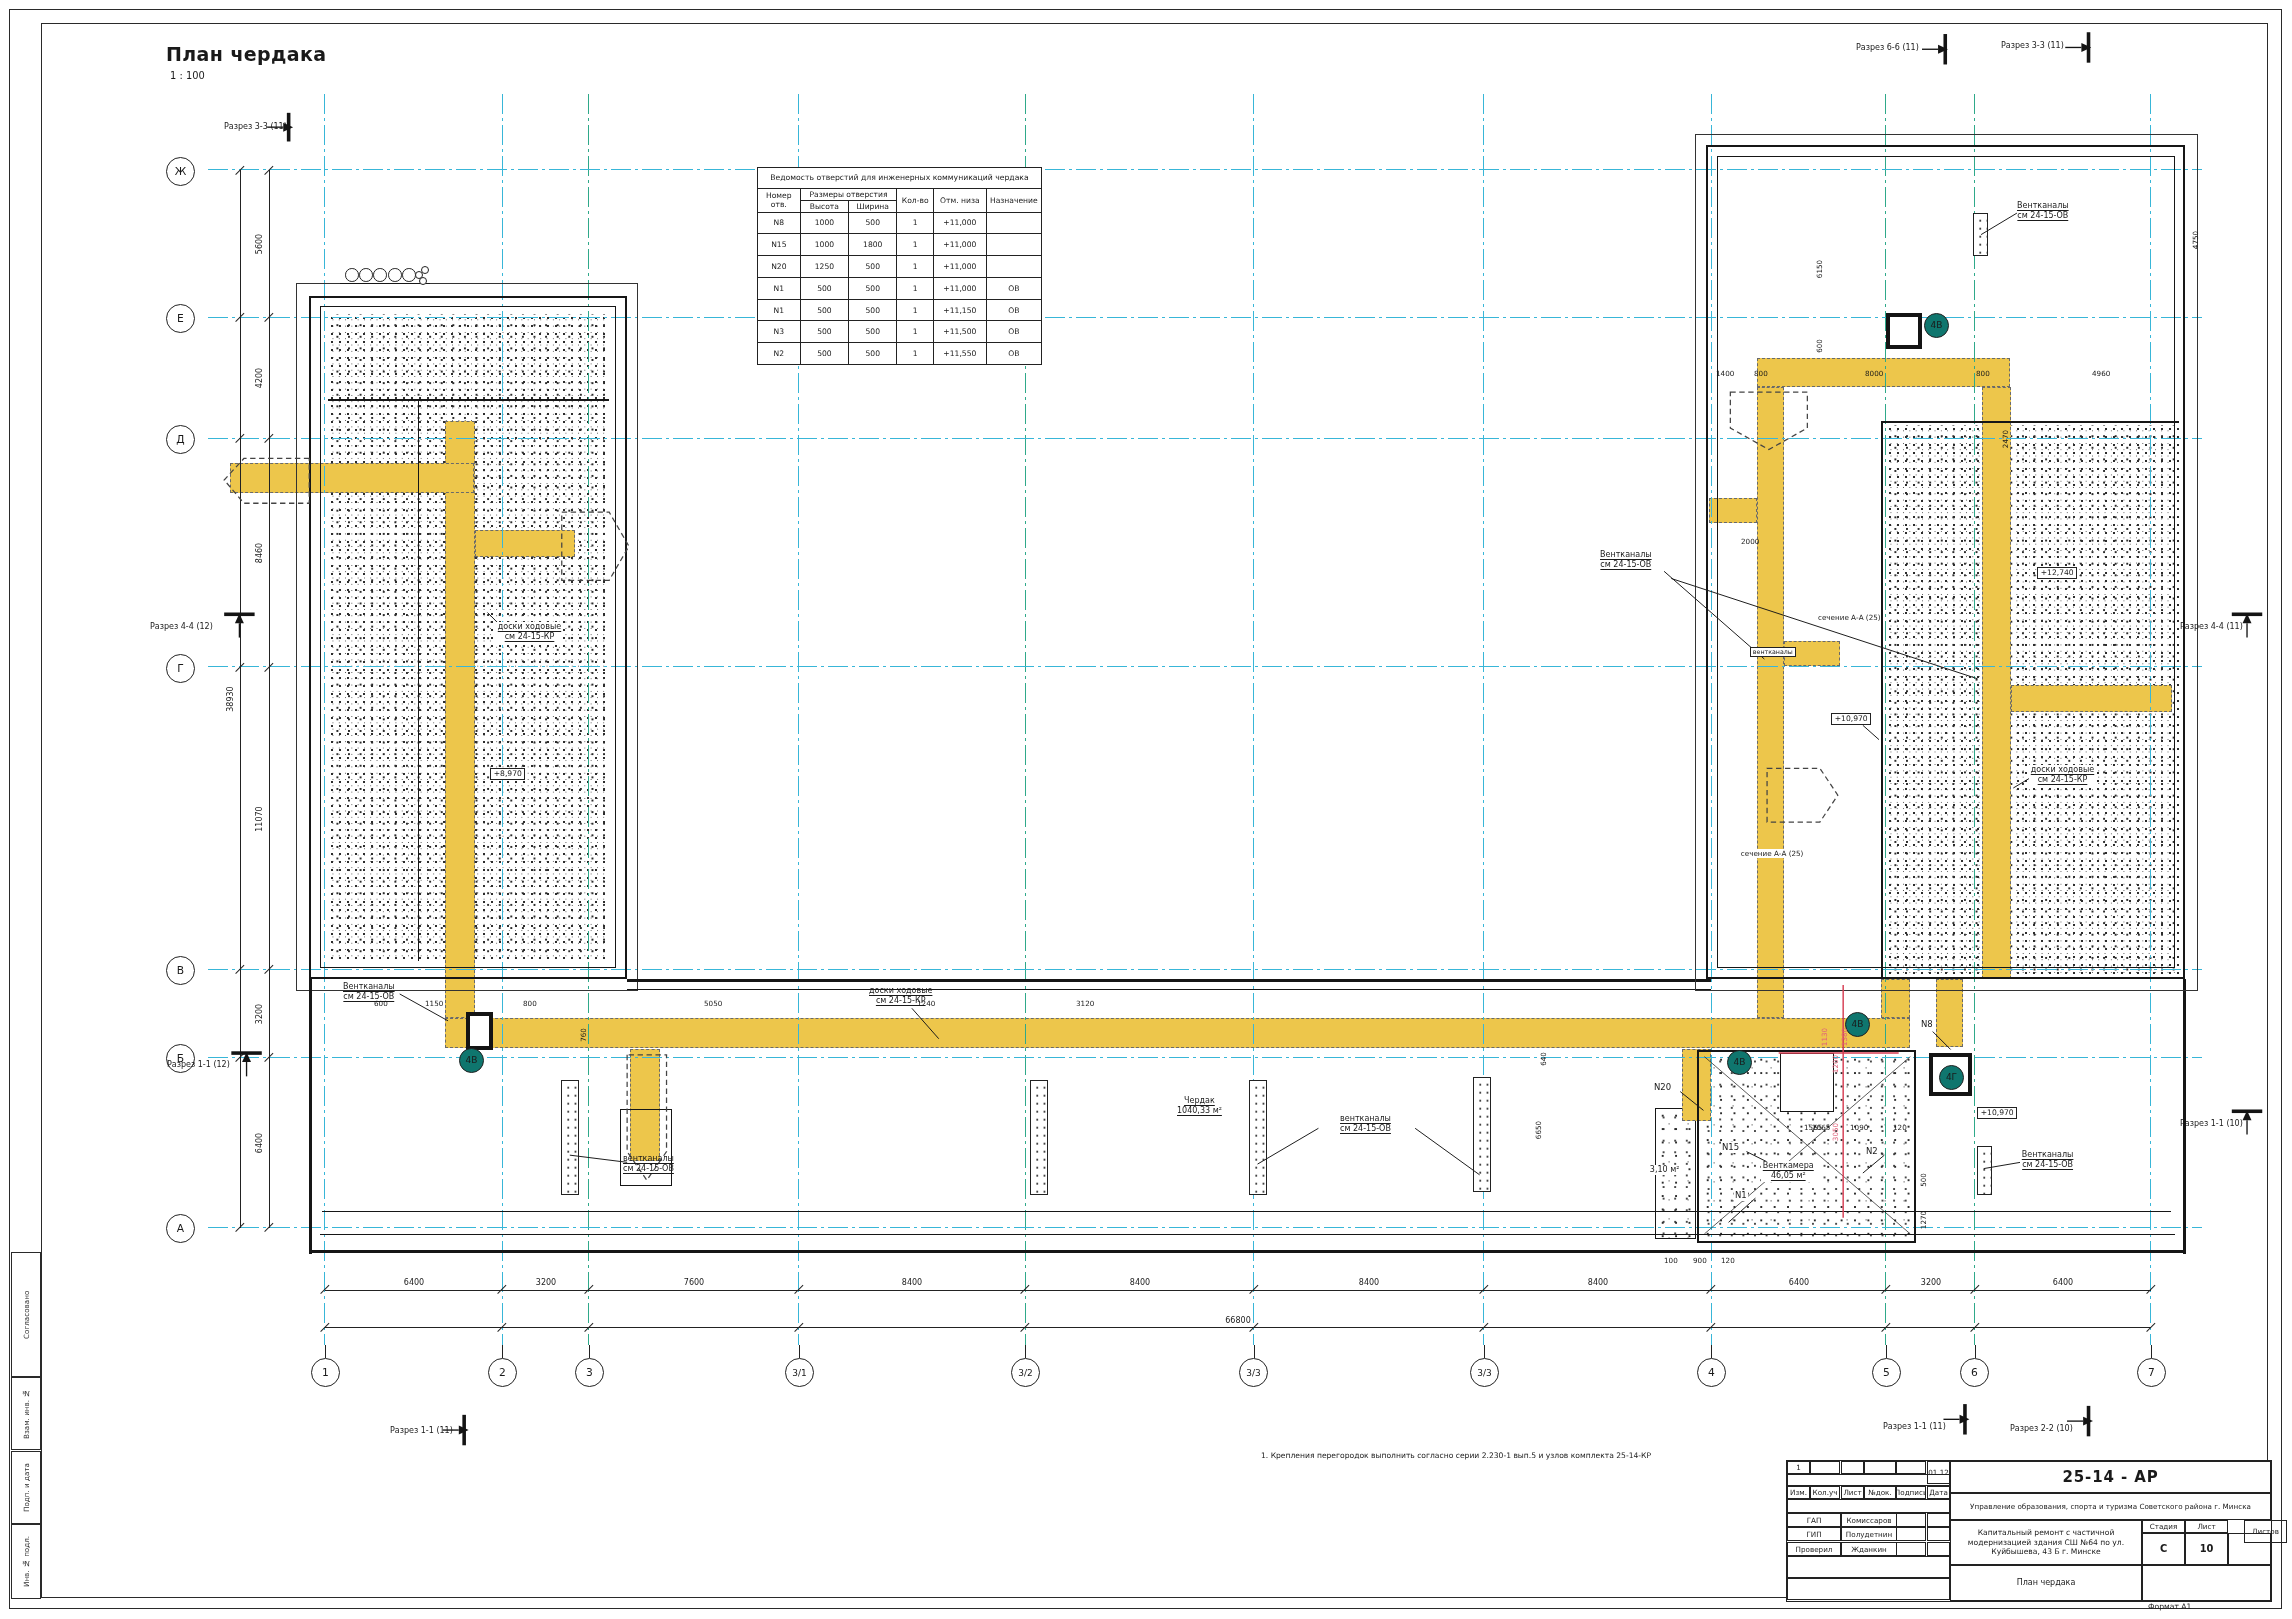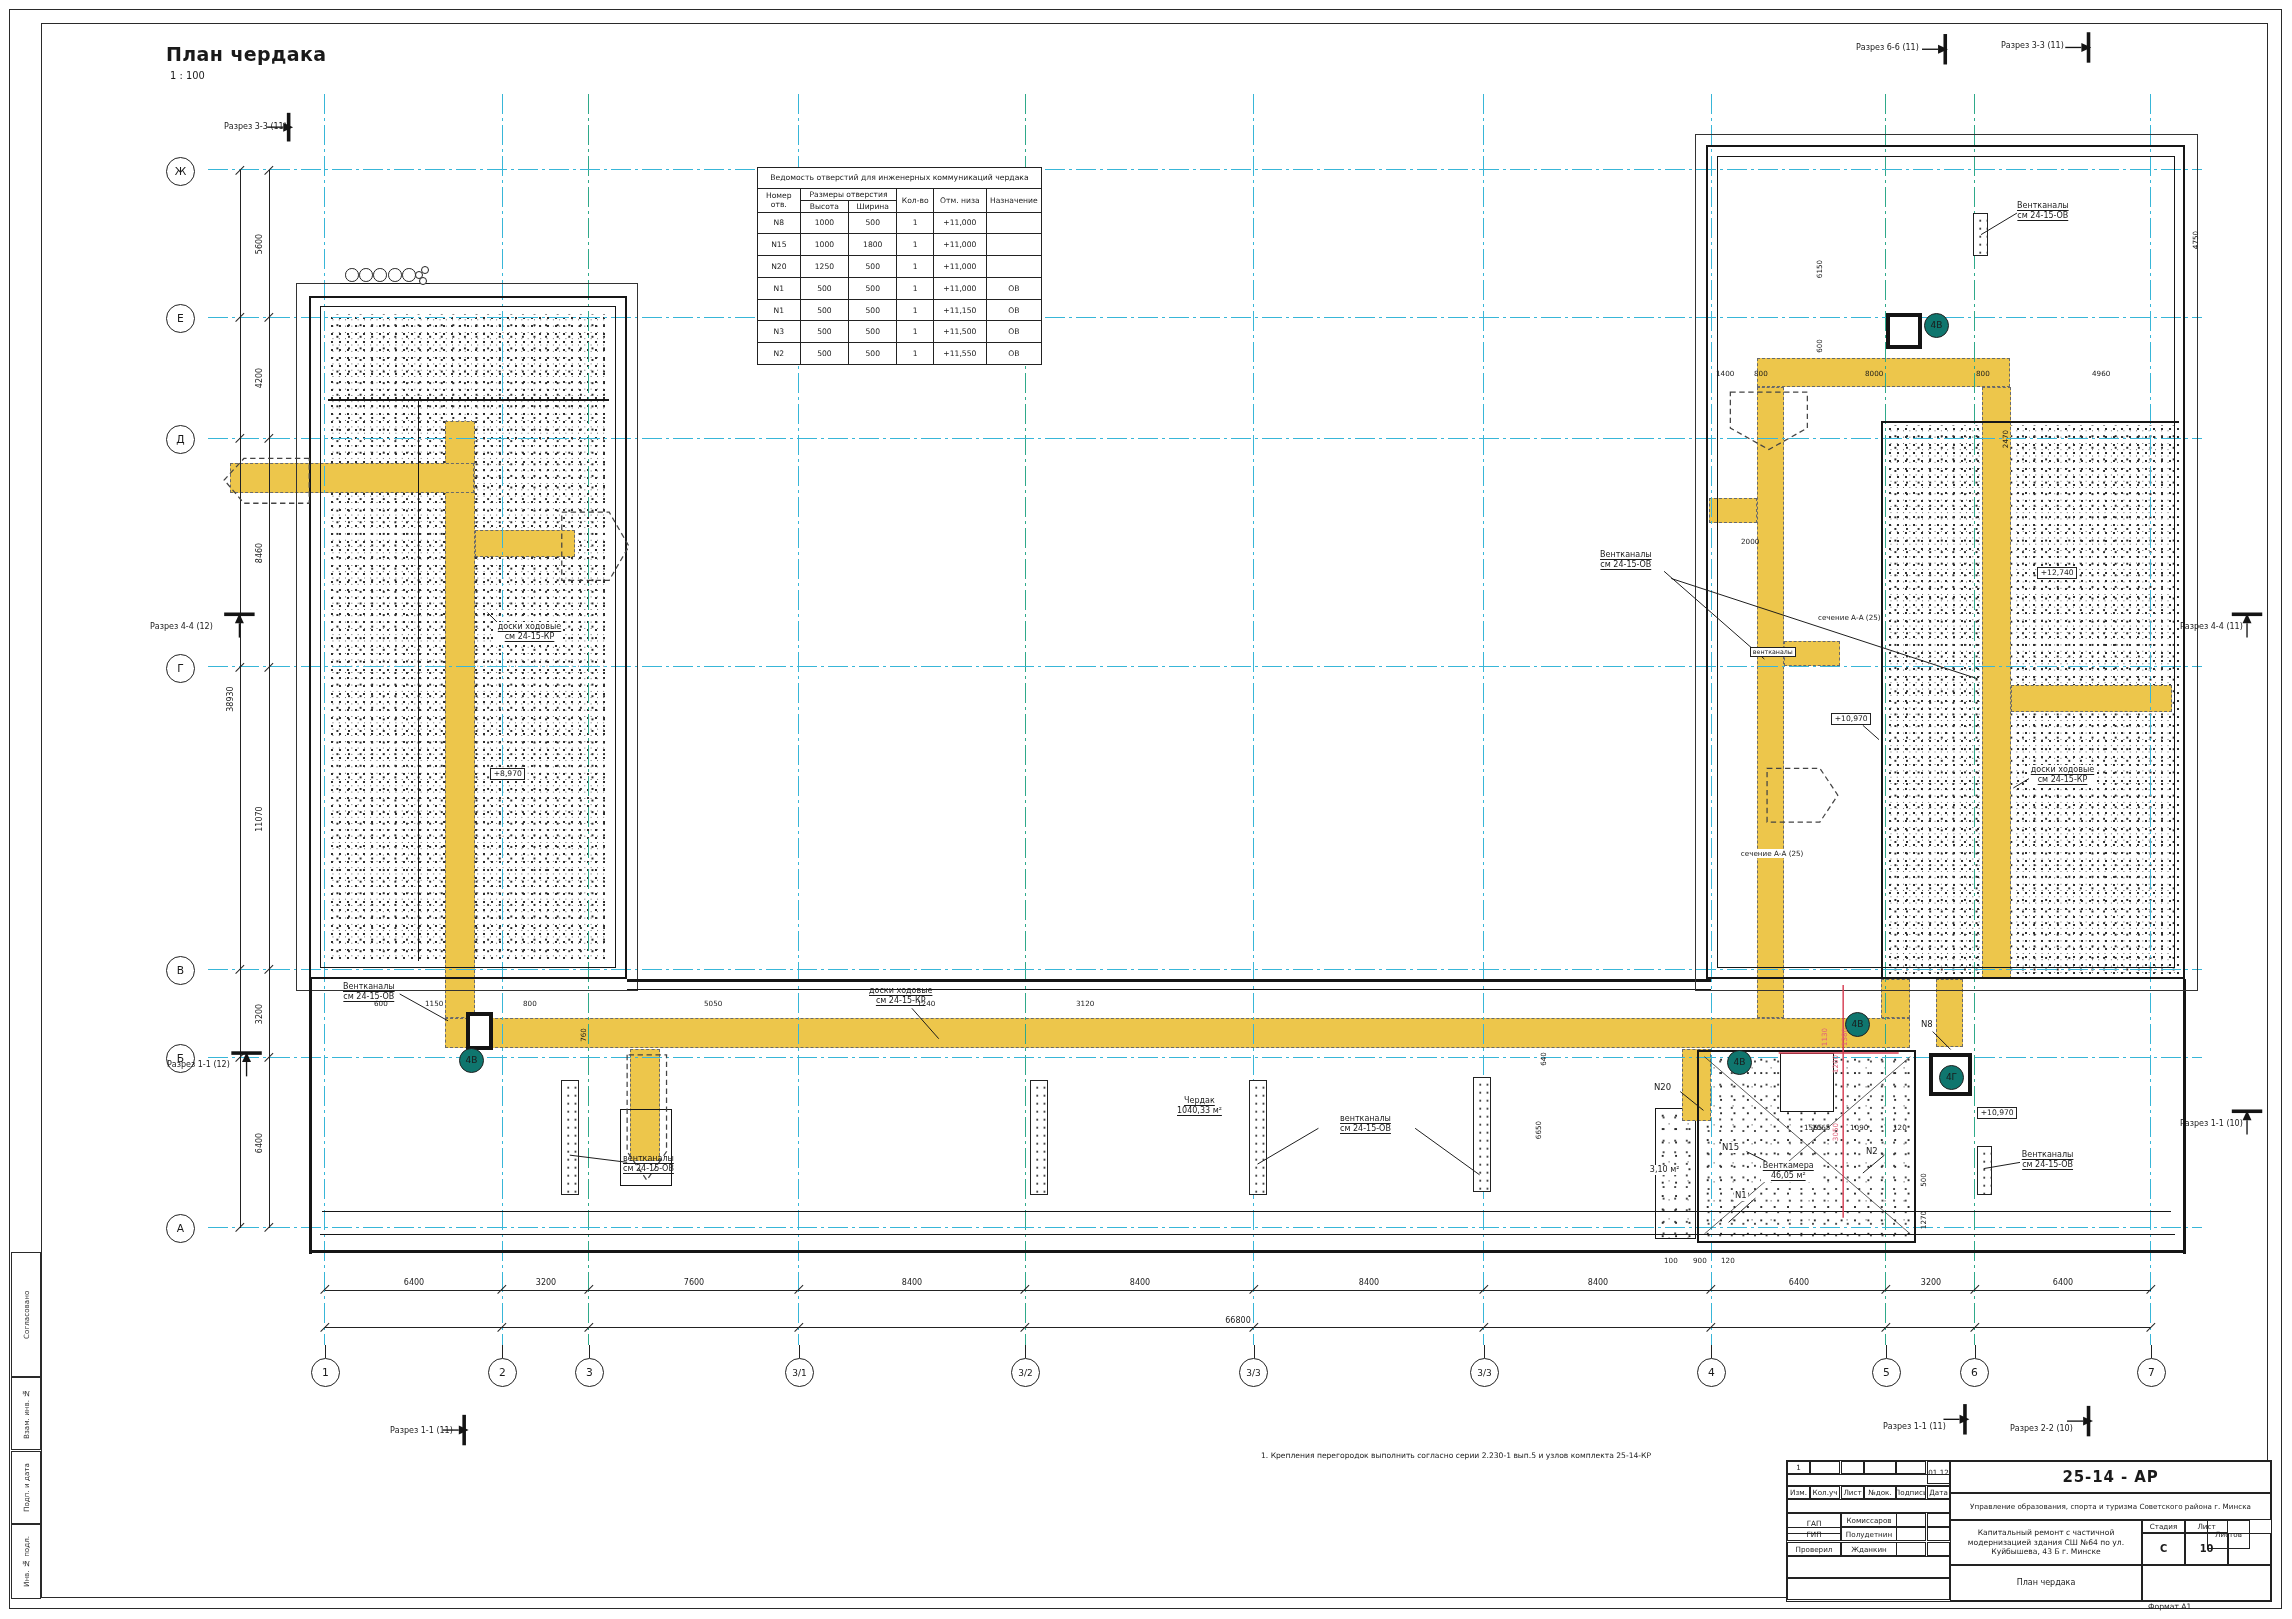--- a/index.html
+++ b/index.html
@@ -503,41 +503,41 @@
   <div class="tb-cell" style="left:109px;top:0;width:30px;height:12.5px"></div>
   <div class="tb-cell" style="left:140px;top:0;width:23px;height:23px">01.12</div>
   <div class="tb-cell" style="left:0;top:12.5px;width:163px;height:12.5px"></div>
   <div class="tb-cell" style="left:0;top:25px;width:23px;height:12.5px">Изм.</div>
   <div class="tb-cell" style="left:23px;top:25px;width:30px;height:12.5px">Кол.уч</div>
   <div class="tb-cell" style="left:54px;top:25px;width:23px;height:12.5px">Лист</div>
   <div class="tb-cell" style="left:77px;top:25px;width:32px;height:12.5px">№док.</div>
   <div class="tb-cell" style="left:109px;top:25px;width:30px;height:12.5px">Подпись</div>
   <div class="tb-cell" style="left:140px;top:25px;width:23px;height:12.5px">Дата</div>
   <div class="tb-cell" style="left:0;top:38px;width:163px;height:14.3px"></div>
-  <div class="tb-cell" style="left:0;top:52px;width:54px;height:21px">ГАП</div>
+  <div class="tb-cell" style="left:0;top:52px;width:54px;height:14px">ГАП</div>
   <div class="tb-cell" style="left:54px;top:52px;width:56px;height:14.3px">Комиссаров</div>
   <div class="tb-cell" style="left:109px;top:52px;width:30px;height:14.3px"></div>
   <div class="tb-cell" style="left:140px;top:52px;width:23px;height:14.3px"></div>
   <div class="tb-cell" style="left:0;top:66px;width:54px;height:14.3px">ГИП</div>
   <div class="tb-cell" style="left:54px;top:66px;width:56px;height:14.3px">Полудетнин</div>
   <div class="tb-cell" style="left:109px;top:66px;width:30px;height:14.3px"></div>
   <div class="tb-cell" style="left:140px;top:66px;width:23px;height:14.3px"></div>
   <div class="tb-cell" style="left:0;top:81px;width:54px;height:14.3px">Проверил</div>
   <div class="tb-cell" style="left:54px;top:81px;width:56px;height:14.3px">Жданкин</div>
   <div class="tb-cell" style="left:109px;top:81px;width:30px;height:14.3px"></div>
   <div class="tb-cell" style="left:140px;top:81px;width:23px;height:14.3px"></div>
   <div class="tb-cell" style="left:0;top:95px;width:163px;height:22.4px"></div>
   <div class="tb-cell" style="left:0;top:117px;width:163px;height:22.4px"></div>
 
   <div class="tb-cell tb-code" style="left:163px;top:0;width:321px;height:32px">25-14 - АР</div>
   <div class="tb-cell" style="left:163px;top:32px;width:321px;height:27px;font-size:7.2px;padding:0 5.4px">Управление образования, спорта и туризма Советского района г. Минска</div>
   <div class="tb-cell" style="left:163px;top:59px;width:192px;height:45px;font-size:7.6px;padding:0 5.4px">Капитальный ремонт с частичной модернизацией здания СШ №64 по ул. Куйбышева, 43 Б г. Минске</div>
   <div class="tb-cell" style="left:355px;top:59px;width:43px;height:12.5px">Стадия</div>
   <div class="tb-cell" style="left:398px;top:59px;width:43px;height:12.5px">Лист</div>
-  <div class="tb-cell" style="left:420px;top:59px;width:43px;height:29px">Листов</div>
+  <div class="tb-cell" style="left:457px;top:59px;width:43px;height:23px">Листов</div>
   <div class="tb-cell tb-stage" style="left:355px;top:72px;width:43px;height:32px">С</div>
   <div class="tb-cell tb-stage" style="left:398px;top:72px;width:43px;height:32px">10</div>
   <div class="tb-cell" style="left:441px;top:72px;width:43px;height:32px"></div>
   <div class="tb-cell" style="left:163px;top:104px;width:192px;height:36px;font-size:8px">План чердака</div>
   <div class="tb-cell" style="left:355px;top:104px;width:129px;height:36px"></div>
 </div>
 <div id="format-label">Формат А1</div>
 
 
 </body></html>

